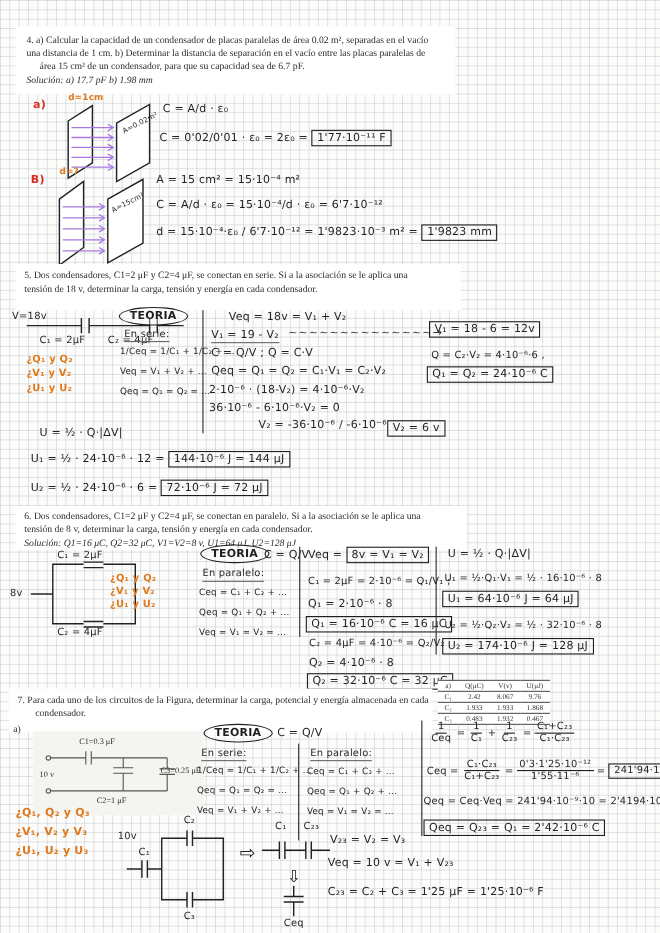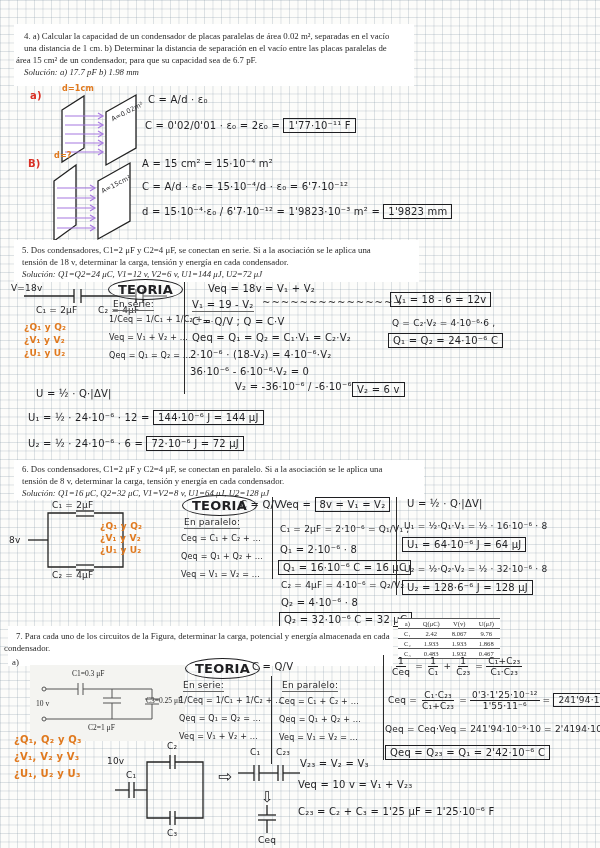--- a/index.html
+++ b/index.html
@@ -13,40 +13,40 @@
   .paper{position:absolute;background:#ffffff;}
   .print{font-family:"Liberation Serif",serif;color:#2b2b2b;font-size:8.8px;line-height:12px;white-space:nowrap;}
   .it{font-style:italic;}
   .hw{font-family:"DejaVu Sans",sans-serif;color:#1f1f22;font-size:10px;letter-spacing:0.2px;white-space:nowrap;}
   .hw.sm{font-size:9px;}
   .hw.xs{font-size:8px;}
   .orange{color:#e0791e;font-weight:bold;}
   .red{color:#d93025;font-weight:bold;}
   .pink{color:#df57a5;font-weight:bold;}
   .boxed{border:1.4px solid #1f1f22;padding:1px 4px;background:rgba(255,255,255,0.0);}
-  .teoria{border:1.4px solid #1f1f22;border-radius:50%;padding:2px 9px;font-weight:bold;font-size:13px;background:rgba(255,255,255,0.4);}
+  .teoria{border:1.4px solid #1f1f22;border-radius:50%;padding:2px 9px;font-weight:bold;font-size:10px;background:rgba(255,255,255,0.4);}
   .underl{border-bottom:1.3px solid #666;padding-bottom:1px;}
   .vline{position:absolute;width:1.3px;background:#2a2a2a;}
   .frac{display:inline-flex;flex-direction:column;align-items:center;vertical-align:middle;line-height:1.15;font-size:9px;}
   .fn{border-bottom:1px solid #1f1f22;padding:0 2px;}
   .fd{padding:0 2px;}
   table.ptable{border-collapse:collapse;font-family:"Liberation Serif",serif;font-size:6.6px;color:#333;background:#fff;}
   table.ptable th, table.ptable td{border-top:0.8px solid #555;border-bottom:0.8px solid #555;padding:1px 6px;text-align:center;font-weight:normal;}
   svg{display:block;}
   .rot{transform-origin:left top;}
 </style>
 </head>
 <body>
 
 <div id="page">
 
   <div class="paper" style="left:14px;top:24px;width:400px;height:62px;"></div>
   <div class="abs print" style="left:24px;top:30px;">4. a) Calcular la capacidad de un condensador de placas paralelas de área 0.02 m², separadas en el vacío</div>
   <div class="abs print" style="left:24px;top:42px;">una distancia de 1 cm. b) Determinar la distancia de separación en el vacío entre las placas paralelas de</div>
-  <div class="abs print" style="left:16px;top:54px;">área 15 cm² de un condensador, para que su capacidad sea de 6.7 pF.</div>
+  <div class="abs print" style="left:36px;top:54px;">área 15 cm² de un condensador, para que su capacidad sea de 6.7 pF.</div>
   <div class="abs print it" style="left:24px;top:66px;">Solución: a) 17.7 pF b) 1.98 mm</div>
 
   <div class="abs hw red" style="left:30px;top:90px;">a)</div>
   <div class="abs hw xs orange" style="left:62px;top:84px;">d=1cm</div>
   <svg class="abs" style="left:48px;top:88px;" width="95" height="80" viewBox="0 0 95 80">
     <path d="M14,22 L36,8 L36,60 L14,74 Z" fill="#ffffff" stroke="#222" stroke-width="1.3"></path>
     <path d="M58,24 L88,7 L88,60 L58,77 Z" fill="#ffffff" stroke="#222" stroke-width="1.3"></path>
     <g stroke="#a678e0" stroke-width="1.2">
       <line x1="17" y1="28" x2="54" y2="28"></line>
         <line x1="17" y1="37" x2="54" y2="37"></line>
@@ -90,21 +90,20 @@
   <div class="abs hw" style="left:142px;top:158px;">A = 15 cm² = 15·10⁻⁴ m²</div>
   <div class="abs hw" style="left:142px;top:181px;">C = A/d · ε₀ = 15·10⁻⁴/d · ε₀ = 6'7·10⁻¹²</div>
   <div class="abs hw" style="left:142px;top:206px;">
     <span>d = 15·10⁻⁴·ε₀ / 6'7·10⁻¹² = 1'9823·10⁻³ m² =</span>
     <span class="boxed">1'9823 mm</span>
   </div>
 
   <div class="paper" style="left:14px;top:240px;width:405px;height:42px;"></div>
   <div class="abs print" style="left:22px;top:244px;">5. Dos condensadores, C1=2 μF y C2=4 μF, se conectan en serie. Si a la asociación se le aplica una</div>
   <div class="abs print" style="left:22px;top:256px;">tensión de 18 v, determinar la carga, tensión y energía en cada condensador.</div>
-  <div class="abs print it" style="left:22px;top:268px;">Solución: Q1=Q2=24 μC, V1=12 v, V2=6 v, U1=144 μJ, U2=72 μJ</div>
 
   <div class="abs hw sm" style="left:11px;top:283px;">V=18v</div>
   <svg class="abs" style="left:24px;top:288px;" width="145" height="16" viewBox="0 0 145 16">
     <g stroke="#222" stroke-width="1.3">
       <line x1="0" y1="8" x2="50" y2="8"></line>
         <line x1="50" y1="1" x2="50" y2="15"></line>
         <line x1="57" y1="1" x2="57" y2="15"></line>
       <line x1="57" y1="8" x2="112" y2="8"></line>
         <line x1="112" y1="1" x2="112" y2="15"></line>
         <line x1="119" y1="1" x2="119" y2="15"></line>
@@ -188,25 +187,25 @@
   <div class="abs hw boxed" style="left:278px;top:560px;">Q₁ = 16·10⁻⁶ C = 16 μC</div>
   <div class="abs hw sm" style="left:281px;top:580px;">C₂ = 4μF = 4·10⁻⁶ = Q₂/V₂</div>
   <div class="abs hw" style="left:281px;top:597px;">Q₂ = 4·10⁻⁶ · 8</div>
   <div class="abs hw boxed" style="left:279px;top:612px;">Q₂ = 32·10⁻⁶ C = 32 μC</div>
   <div class="vline" style="left:396px;top:497px;height:98px;"></div>
 
   <div class="abs hw" style="left:407px;top:498px;">U = ½ · Q·|ΔV|</div>
   <div class="abs hw sm" style="left:404px;top:521px;">U₁ = ½·Q₁·V₁ = ½ · 16·10⁻⁶ · 8</div>
   <div class="abs hw boxed" style="left:402px;top:537px;">U₁ = 64·10⁻⁶ J = 64 μJ</div>
   <div class="abs hw sm" style="left:404px;top:564px;">U₂ = ½·Q₂·V₂ = ½ · 32·10⁻⁶ · 8</div>
-  <div class="abs hw boxed" style="left:402px;top:580px;">U₂ = 128·6⁻⁶ J = 128 μJ</div>
+  <div class="abs hw boxed" style="left:402px;top:580px;">U₂ = 174·10⁻⁶ J = 128 μJ</div>
 
   <div class="paper" style="left:8px;top:626px;width:385px;height:40px;"></div>
   <div class="abs print" style="left:16px;top:630px;">7. Para cada uno de los circuitos de la Figura, determinar la carga, potencial y energía almacenada en cada</div>
-  <div class="abs print" style="left:4px;top:642px;">condensador.</div>
+  <div class="abs print" style="left:32px;top:642px;">condensador.</div>
   <div class="abs print" style="left:12px;top:656px;">a)</div>
 
   <div class="abs" style="left:398px;top:618px;">
     <table class="ptable">
       <tbody>
           <tr>
         <th>a)</th>
         <th>Q(μC)</th>
         <th>V(v)</th>
         <th>U(μJ)</th>

